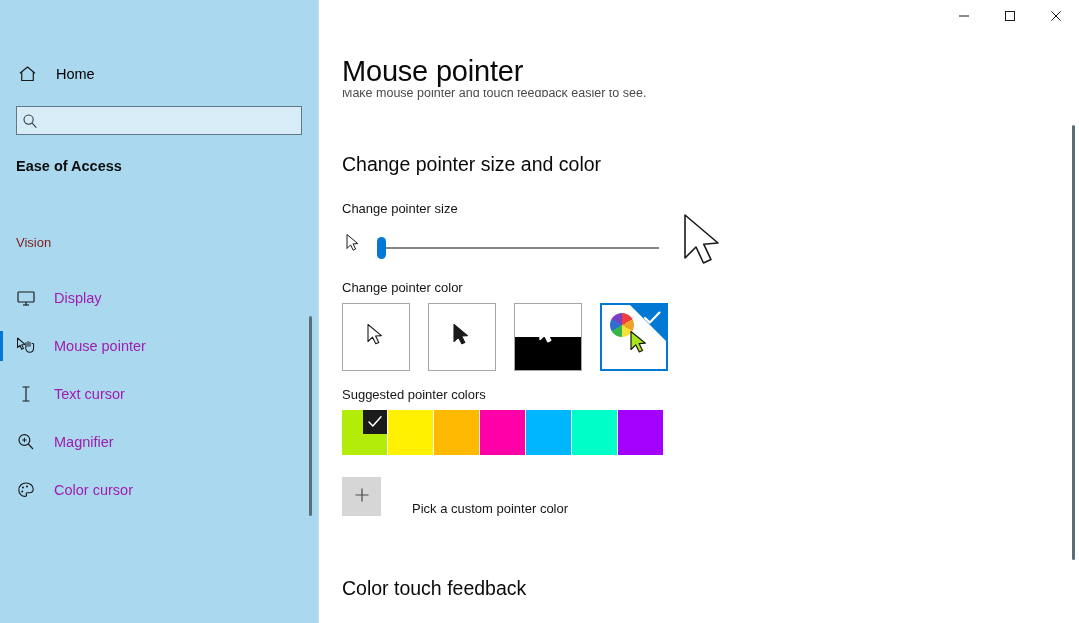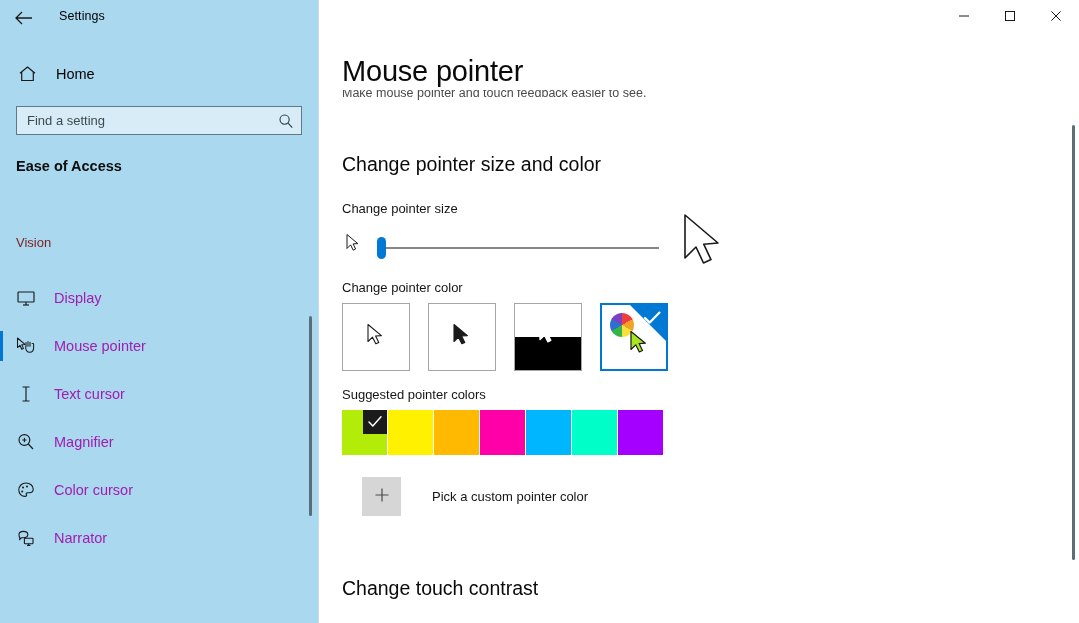--- a/index.html
+++ b/index.html
@@ -330,22 +330,21 @@
   .swatch .sel-check {
     position: absolute;
     right: 4px; top: 5px;
   }
 
   
   .custom-row {
     position: absolute;
     left: 23px; top: 477px;
     display: flex;
-    align-items: center;
-    margin-left: 20px;
+    align-items: flex-end;
   }
   .plus-btn {
     width: 39px; height: 39px;
     background: #d6d6d6;
     display: flex; align-items: center; justify-content: center;
   }
   .custom-label {
     margin-left: 31px;
     font-size: 13px;
     color: #151515;
@@ -361,42 +360,31 @@
     border-radius: 2px;
   }
 </style>
 </head>
 <body>
 
 <div class="app">
 
   <div class="sidebar">
 
-    <div class="titlebar-left">
-      <div class="back-btn">
-        <span>
-          <svg width="18" height="14" viewBox="0 0 18 14">
-            <path d="M7 1 L1 7 L7 13 M1 7 L17 7" fill="none" stroke="#1a1a1a" stroke-width="1.3"></path>
-          </svg>
-        </span>
-      </div>
-      <div class="settings-title">Settings</div>
-    </div>
 
     <div class="home-row">
       <span class="home-icon">
         <svg width="19" height="18" viewBox="0 0 19 18">
           <path d="M2 8.3 L9.5 2 L17 8.3 M3.7 7.2 L3.7 15.5 L15.3 15.5 L15.3 7.2" fill="none" stroke="#1a1a1a" stroke-width="1.2" stroke-linejoin="round"></path>
         </svg>
       </span>
       <span class="home-label">Home</span>
     </div>
 
     <div class="search-wrap">
-      <input class="search-input" type="text" placeholder="Find a setting" style="">
       <span class="search-icon">
         <svg width="16" height="16" viewBox="0 0 16 16">
           <circle cx="6.6" cy="6.6" r="4.6" fill="none" stroke="#2a3d45" stroke-width="1.1"></circle>
           <path d="M10.1 10.1 L14.3 14.6" stroke="#2a3d45" stroke-width="1.1" fill="none"></path>
         </svg>
       </span>
     </div>
 
     <div class="ease-title">Ease of Access</div>
     <div class="group-title">Vision</div>
@@ -456,31 +444,20 @@
             <path d="M10 3 C5.8 3 2.8 6 2.8 10 C2.8 13.6 5.6 16.4 9 16.4 C10.6 16.4 10.9 15.4 10.4 14.6 C9.8 13.7 10.3 12.8 11.4 12.8 L13.3 12.8 C15.6 12.8 17.2 11.2 17.2 9 C17.2 5.6 14 3 10 3 Z" fill="none" stroke="#1a1a1a" stroke-width="1.1"></path>
             <circle cx="7" cy="7.6" r="1" fill="#1a1a1a"></circle>
             <circle cx="11" cy="6.4" r="1" fill="#1a1a1a"></circle>
             <circle cx="6.2" cy="11.4" r="1" fill="#1a1a1a"></circle>
           </svg>
         </span>
         <span class="nav-label">Color cursor</span>
       </div>
 
 
-      <div class="nav-item">
-        <span class="accent"></span>
-        <span class="nav-icon">
-          <svg width="20" height="20" viewBox="0 0 20 20">
-            <path d="M3 6.5 C3 4.8 4.4 3.4 7.4 3.4 C10.4 3.4 11.8 4.8 11.8 6.5 C11.8 8.4 10.4 9.7 7.4 9.7 L5.6 9.7 L3.6 11.6 L3.8 9.5 C3.2 8.9 3 7.8 3 6.5 Z" fill="none" stroke="#1a1a1a" stroke-width="1.1" stroke-linejoin="round"></path>
-            <rect x="8.4" y="10.2" width="8.6" height="5.6" rx="0.7" fill="none" stroke="#1a1a1a" stroke-width="1.1"></rect>
-            <path d="M11 17.4 L14.4 17.4 M12.7 15.8 L12.7 17.4" stroke="#1a1a1a" stroke-width="1.1"></path>
-          </svg>
-        </span>
-        <span class="nav-label">Narrator</span>
-      </div>
 
     </div>
 
     <div class="sidebar-scrollbar"></div>
     <div class="sidebar-edge"></div>
   </div>
 
   <div class="content">
 
     <div class="titlebar-right">
@@ -603,18 +580,18 @@
       <div class="plus-btn">
         <span>
           <svg width="18" height="18" viewBox="0 0 18 18">
             <path d="M9 2.5 L9 15.5 M2.5 9 L15.5 9" stroke="#4a4a4a" stroke-width="1.2"></path>
           </svg>
         </span>
       </div>
       <div class="custom-label">Pick a custom pointer color</div>
     </div>
 
-    <div class="section-head s2">Change touch contrast</div>
+    <div class="section-head s2">Color touch feedback</div>
 
     <div class="content-scrollbar"></div>
   </div>
 
 </div>
 
 </body></html>

